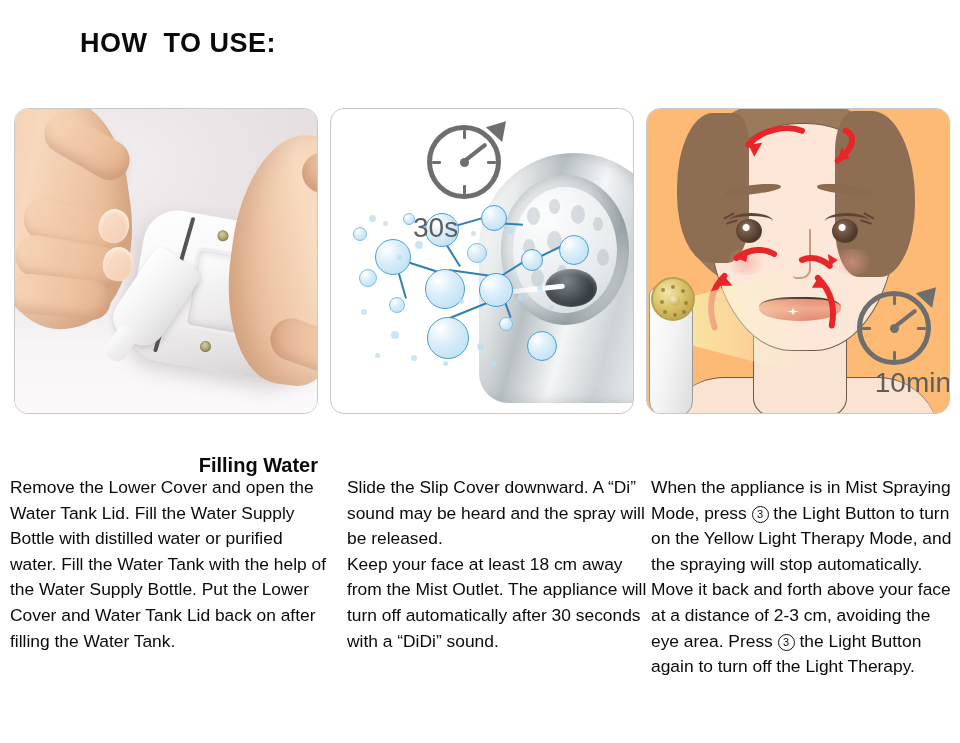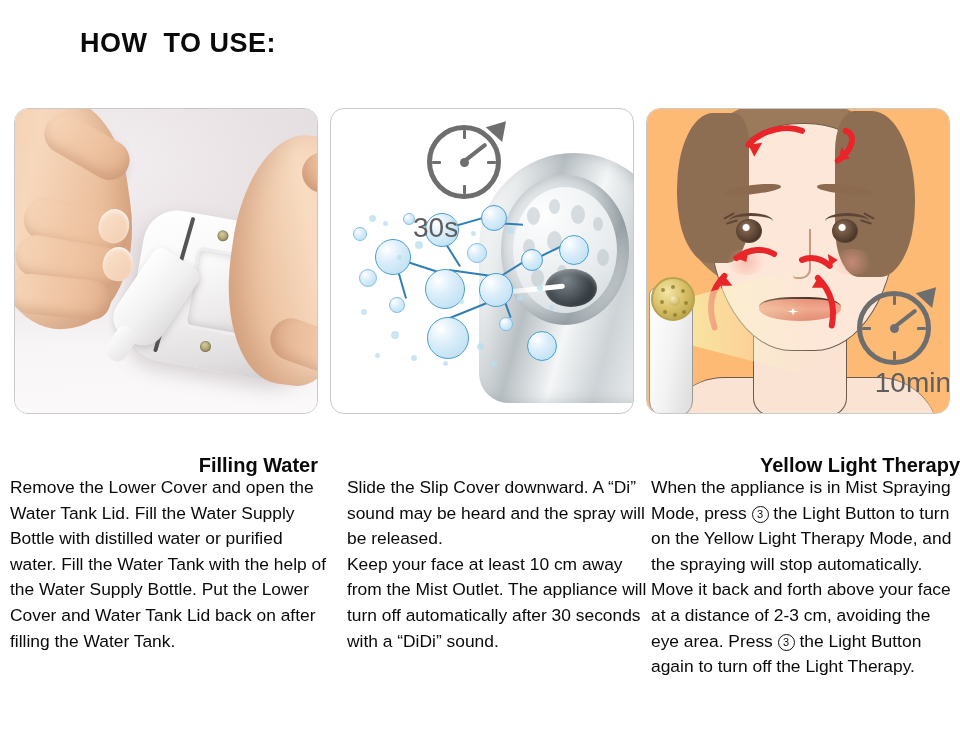--- a/index.html
+++ b/index.html
@@ -788,28 +788,27 @@
         <div class="hub"></div>
         <div class="arrowhead"></div>
       </div>
       <div class="timer-label p3-timer-label">10min</div>
     </div>
   </div>
 </div>
 
 <div class="captions">
   <div class="caption cap-1">Filling Water</div>
-  <div class="caption cap-3">Yellow Light Therapy</div>
 </div>
 
 <div class="bodycols">
   <div class="col col-1">Remove the Lower Cover and open the Water Tank Lid. Fill the Water Supply Bottle with distilled water or purified water. Fill the Water Tank with the help of the Water Supply Bottle. Put the Lower Cover and Water Tank Lid back on after filling the Water Tank.</div>
 
   <div class="col col-2">
     <span>Slide the Slip Cover downward. A “Di” sound may be heard and the spray will be released.</span>
     <br>
-    <span>Keep your face at least 10 cm away from the Mist Outlet. The appliance will turn off automatically after 30 seconds with a “DiDi” sound.</span>
+    <span>Keep your face at least 18 cm away from the Mist Outlet. The appliance will turn off automatically after 30 seconds with a “DiDi” sound.</span>
   </div>
 
   <div class="col col-3">
     <span>When the appliance is in Mist Spraying Mode, press </span><span class="circled">3</span><span> the Light Button to turn on the Yellow Light Therapy Mode, and the spraying will stop automatically. Move it back and forth above your face at a distance of 2-3 cm, avoiding the eye area. Press </span><span class="circled">3</span><span> the Light Button again to turn off the Light Therapy.</span>
   </div>
 </div>
 
 </body></html>

